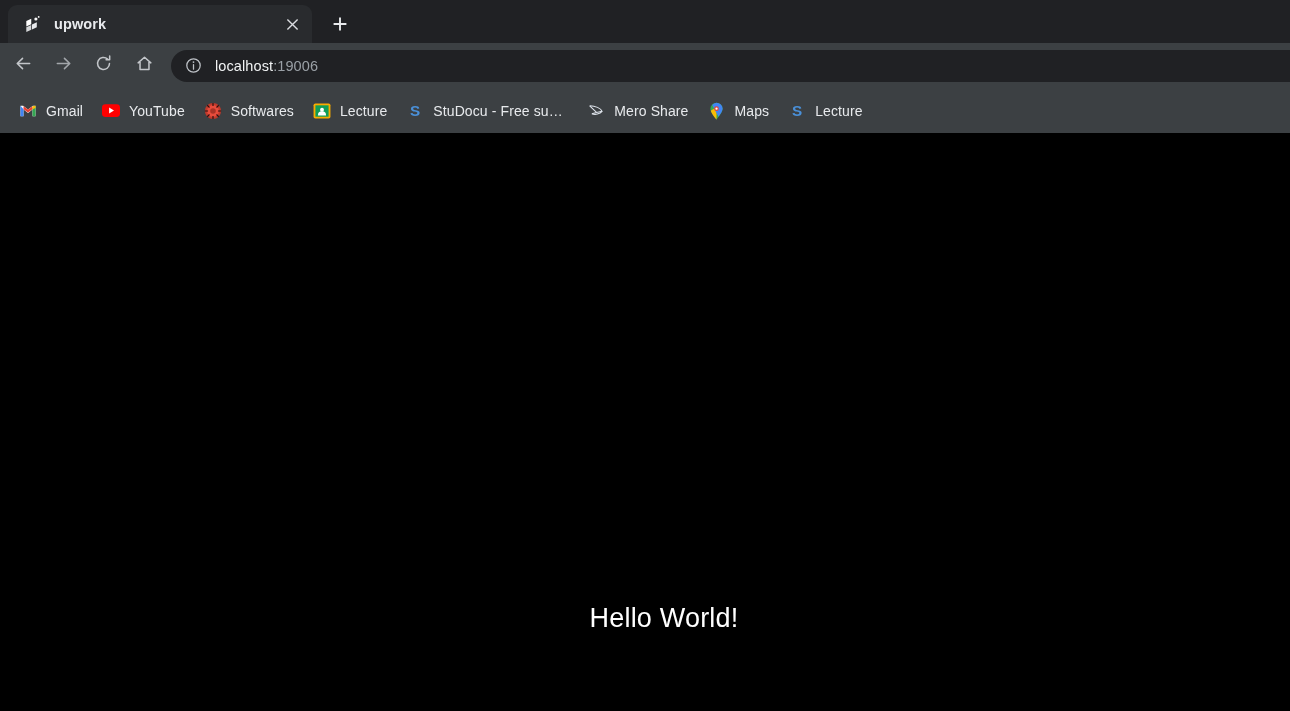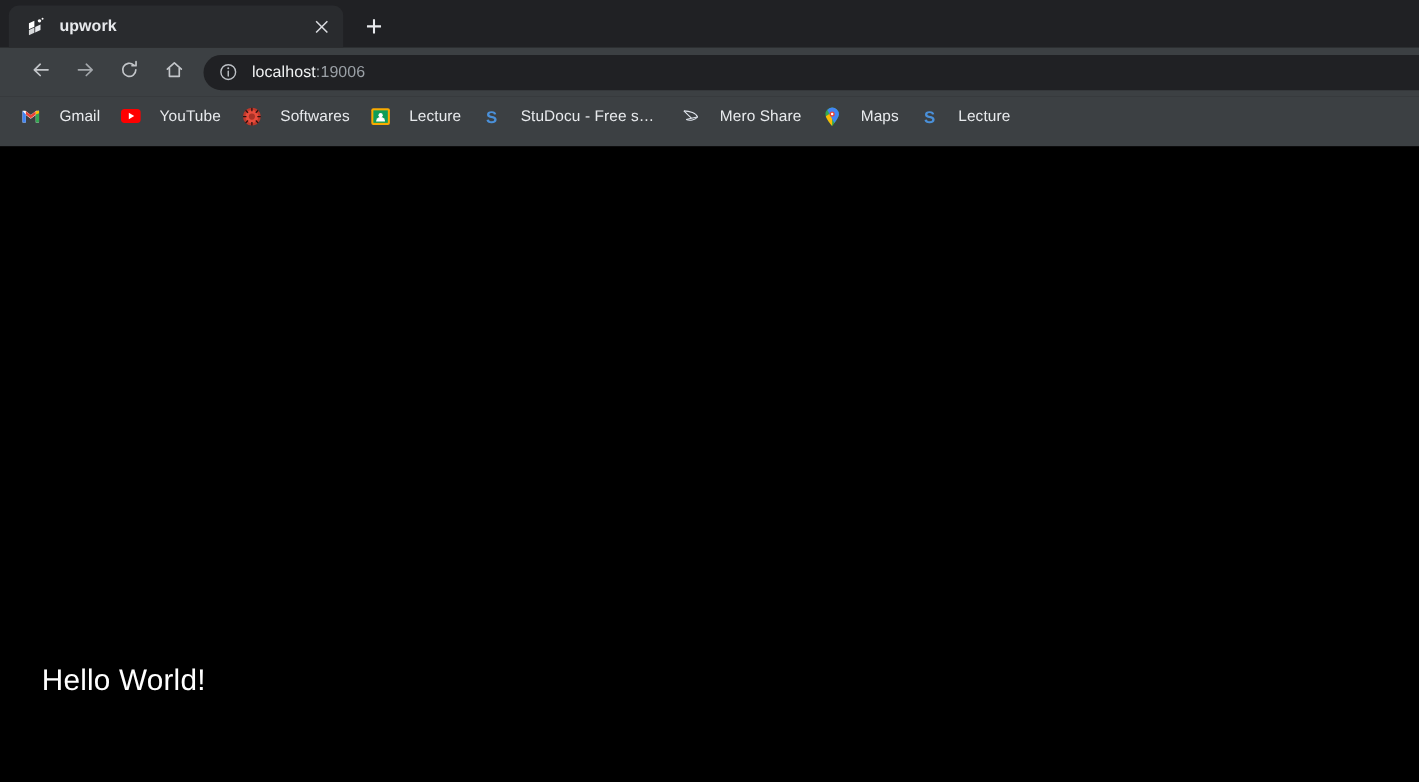--- a/index.html
+++ b/index.html
@@ -62,21 +62,21 @@
     border-radius:50%;
     flex:none;
   }
 
   
   .toolbar{
     height:45px;
     background:#3c4043;
     display:flex;
     align-items:center;
-    padding-left:20px;
+    padding-left:6px;
   }
   .navbtn{
     width:34px; height:34px;
     margin-right:6px;
     display:flex; align-items:center; justify-content:center;
     border-radius:50%;
     flex:none;
   }
   .navbtn.reload{ margin-right:7px; }
   .navbtn.home{ margin-right:10px; }
@@ -110,27 +110,27 @@
   .bookmarkbar{
     height:45px;
     background:#3c4043;
     display:flex;
     align-items:center;
     padding-left:12px;
     overflow:hidden;
   }
   .bm{
     display:flex;
+    align-items:center;
     height:28px;
     padding:0 7px;
     margin-right:5px;
     border-radius:4px;
     flex:none;
     max-width:176px;
-    gap:8px;
   }
   .bm-icon{
     width:18px;height:18px;
     flex:none;
     margin-right:9px;
     display:flex;align-items:center;justify-content:center;
   }
   .bm-label{
     color:#e8eaed;
     font-size:14px;
@@ -143,20 +143,21 @@
   
   .viewport{
     height:578px;
     background:#000000;
     position:relative;
   }
   .page-center{
     position:absolute;
     left:0; right:0;
     top:470px;
+    text-align:center;
     padding-left:38px;
   }
   .hello{
     color:#ffffff;
     font-size:27px;
     letter-spacing:.2px;
     font-weight:400;
   }
 </style>
 </head>

